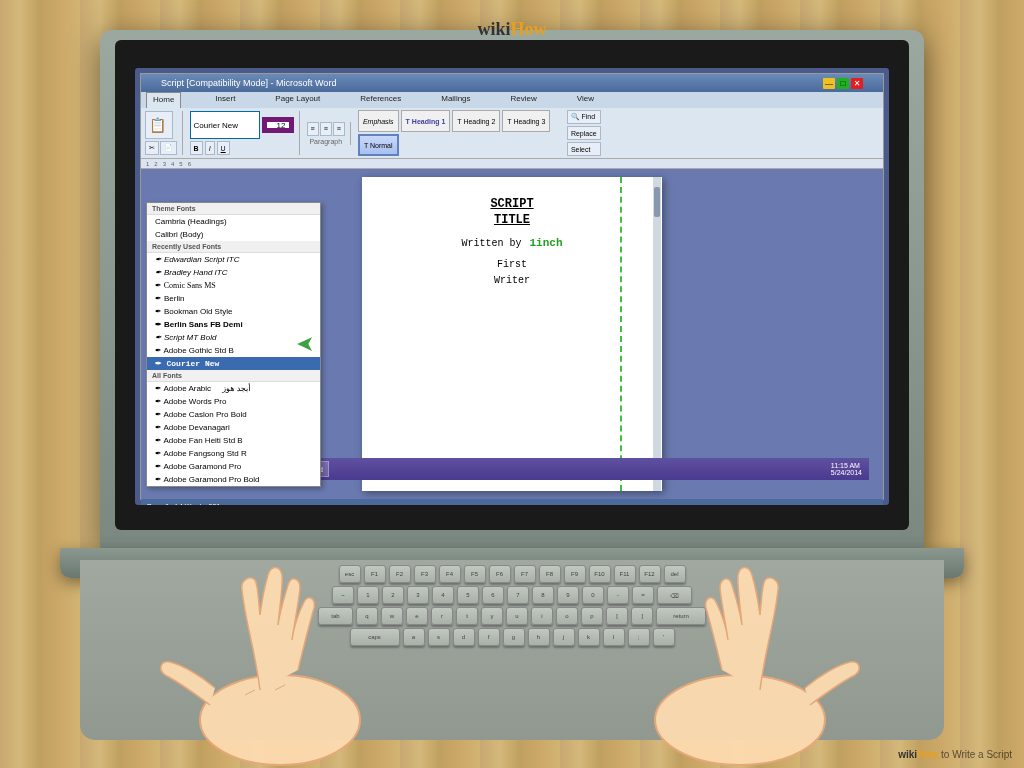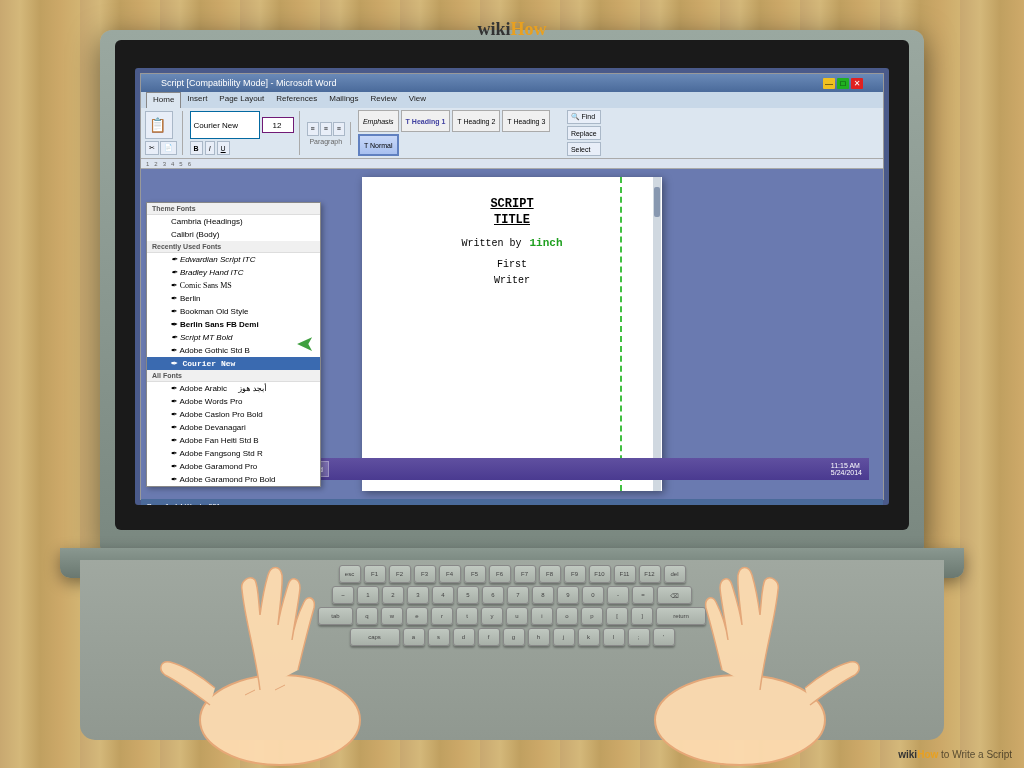--- a/index.html
+++ b/index.html
@@ -135,20 +135,21 @@
     .ribbon-area {
       background: #dce6f0;
       border-bottom: 1px solid #aaa;
     }
 
     .ribbon-tabs {
       display: flex;
       background: #c8d8e8;
       height: 16px;
       padding-left: 5px;
+      gap: 28px;
     }
 
     .ribbon-tab {
       font-size: 8px;
       padding: 2px 6px;
       cursor: pointer;
       color: #222;
     }
 
     .ribbon-tab.active {
@@ -174,21 +175,21 @@
       height: 28px;
       width: 70px;
       font-size: 8px;
       display: flex;
       align-items: center;
       padding: 0 3px;
     }
 
     .font-size-box {
       background: white;
-      border: 1px solid #701a75;
+      border: 5px solid #701a75;
       height: 16px;
       width: 32px;
       font-size: 8px;
       display: flex;
       align-items: center;
       padding: 0 10px;
     }
 
     .rib-btn {
       background: #e8eef8;
@@ -244,21 +245,21 @@
     .font-dd-section {
       padding: 2px 5px;
       font-size: 7px;
       font-weight: bold;
       color: #555;
       background: #f0f0f0;
       border-bottom: 1px solid #ddd;
     }
 
     .font-dd-item {
-      padding: 2px 24px;
+      padding: 2px 8px;
       cursor: pointer;
       white-space: nowrap;
       overflow: hidden;
     }
 
     .font-dd-item:hover, .font-dd-item.selected {
       background: #3060a0;
       color: white;
     }
 

